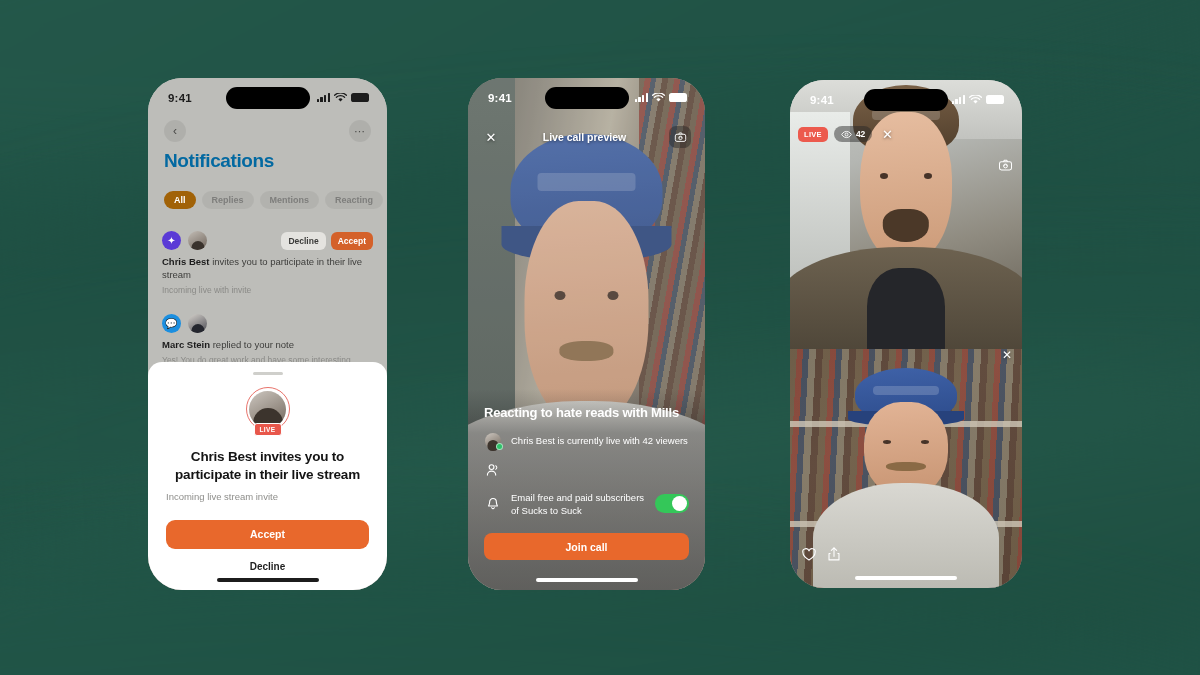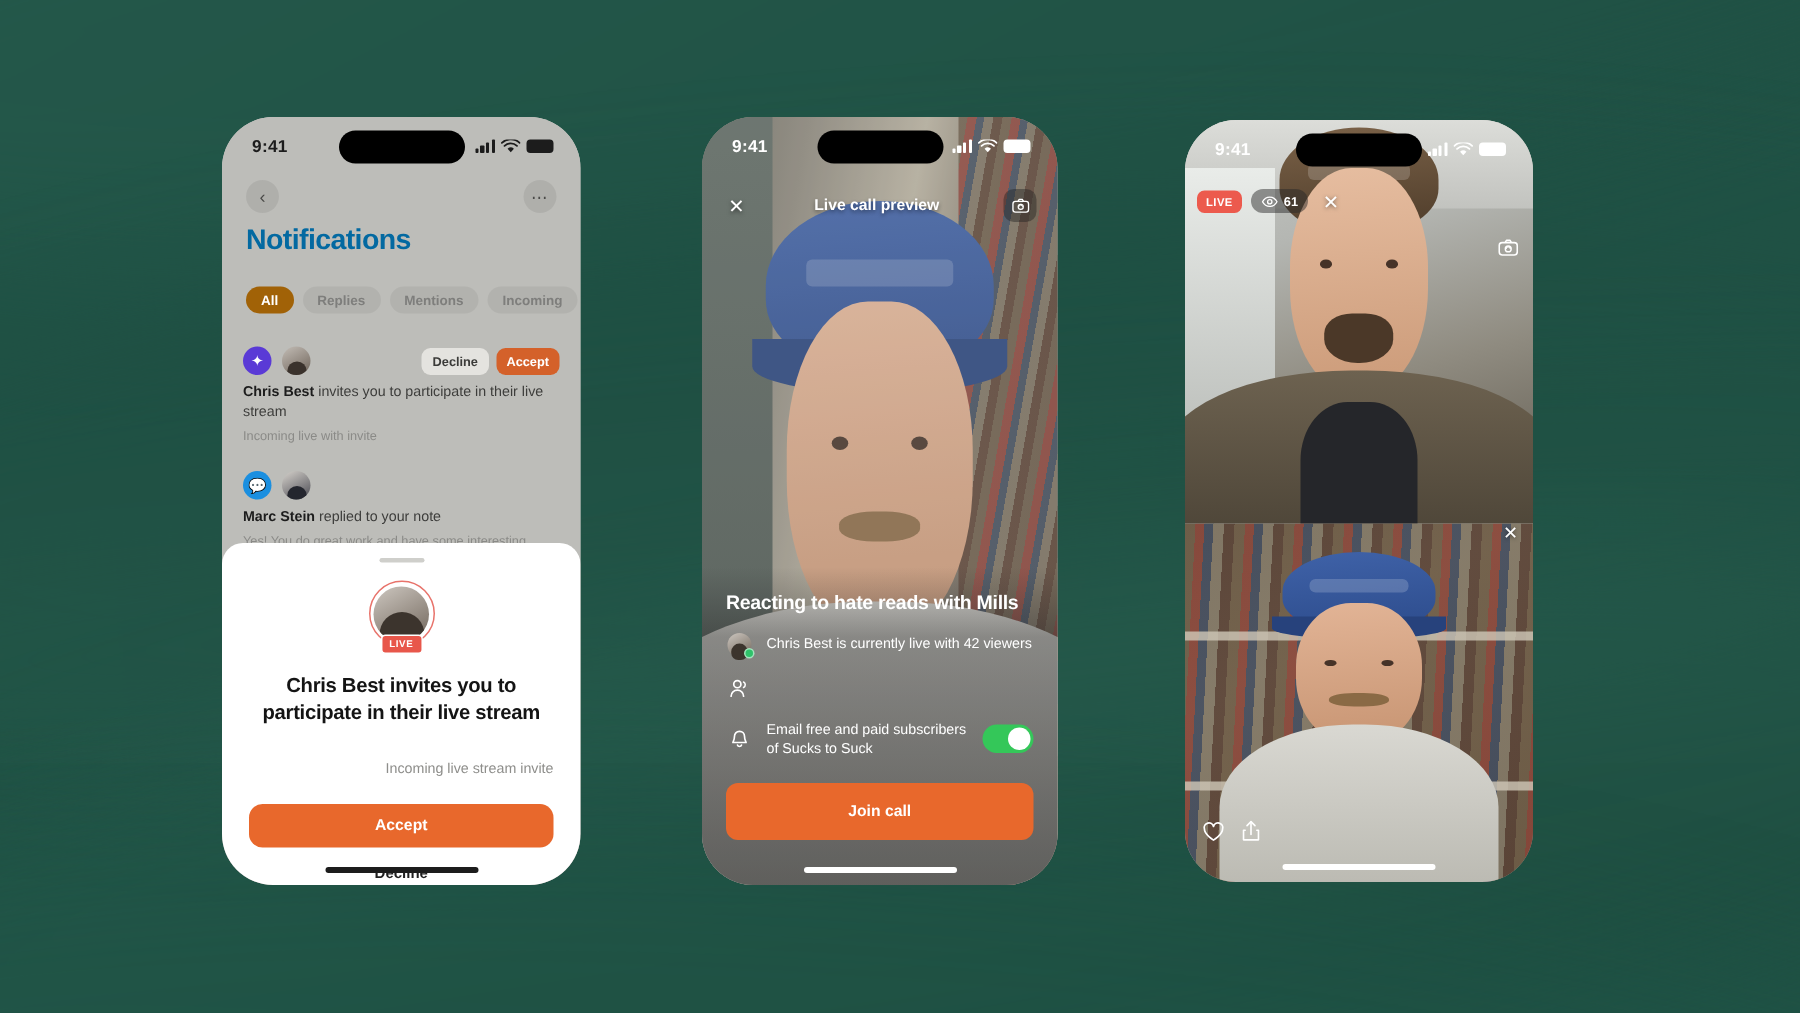--- a/index.html
+++ b/index.html
@@ -193,21 +193,21 @@
     position:absolute; bottom:-6px; left:50%; transform:translateX(-50%);
     background:#e8574b; color:#fff; font-size:6.5px; font-weight:bold;
     padding: 2px 5px; border-radius:3px; letter-spacing:.4px;
     border: 1.5px solid #fff;
   }
   .sheet-title {
     margin-top: 17px; text-align:center;
     font-size: 13.5px; font-weight:bold; color:#141414; line-height:1.32;
     letter-spacing:-.2px;
   }
-  .sheet-sub { margin-top: 23px; text-align:right; font-size:9.5px; color:#8e8e8b; }
+  .sheet-sub { margin-top: 7px; text-align:left; font-size:9.5px; color:#8e8e8b; }
   .btn-primary {
     margin-top: 18px; height: 29px; border-radius: 9px;
     background:#e8682c; color:#fff;
     display:flex; align-items:center; justify-content:center;
     font-size: 10.5px; font-weight:bold;
   }
   .btn-text {
     margin-top: 12px; text-align:center;
     font-size: 10px; font-weight:bold; color:#1f1f1f;
   }
@@ -302,21 +302,21 @@
   }
   .toggle {
     width: 34px; height: 19px; border-radius: 11px; background:#34c759;
     position:relative; flex:none;
   }
   .toggle::after {
     content:''; position:absolute; right:2px; top:2px;
     width:15px; height:15px; border-radius:50%; background:#fff;
   }
   .p2-cta {
-    margin-top: 16px; height: 38px; border-radius: 8px;
+    margin-top: 16px; height: 27px; border-radius: 8px;
     background:#e8682c; color:#fff;
     display:flex; align-items:center; justify-content:center;
     font-size:10.5px; font-weight:bold;
   }
 
   
   #phone3 { left: 790px; top: 80px; width: 232px; height: 508px; }
   .tile { position:absolute; left:0; right:0; overflow:hidden; }
   .tile.top { top:0; height: 53%; }
   .tile.bot { top: 53%; bottom:0; }
@@ -438,21 +438,21 @@
       <div class="round-btn">‹</div>
       <div class="round-btn" style="font-size:11px;letter-spacing:1px;">⋯</div>
     </div>
 
     <div class="p1-title">Notifications</div>
 
     <div class="p1-tabs">
       <div class="chip active">All</div>
       <div class="chip">Replies</div>
       <div class="chip">Mentions</div>
-      <div class="chip">Incoming</div>
+      <div class="chip">Reacting</div>
 
     </div>
 
     <div class="p1-list">
 
       <div class="notif">
         <div class="notif-head">
           <div class="badge-ico purple">✦</div>
           <div class="avatar-sm"></div>
           <div class="notif-actions">
@@ -644,21 +644,21 @@
     </div>
     <div class="notch"></div>
 
     <div class="p3-top">
       <div class="live-badge">LIVE</div>
       <div class="view-pill">
         <svg width="11" height="9" viewBox="0 0 16 11">
           <path d="M1 5.5S3.4 1 8 1s7 4.5 7 4.5S12.6 10 8 10 1 5.5 1 5.5z" stroke="#fff" stroke-width="1.3" fill="none"></path>
           <circle cx="8" cy="5.5" r="2.1" stroke="#fff" stroke-width="1.3" fill="none"></circle>
         </svg>
-        <span>61</span>
+        <span>42</span>
       </div>
       <div class="x-btn">✕</div>
     </div>
 
     <div class="p3-flip">
       <svg width="15" height="15" viewBox="0 0 20 20">
         <rect x="2" y="5" width="16" height="11" rx="2.6" stroke="#fff" stroke-width="1.4" fill="none"></rect>
         <path d="M7.2 5 L8.4 3 h3.2 L12.8 5" stroke="#fff" stroke-width="1.4" fill="none" stroke-linejoin="round"></path>
         <circle cx="10" cy="10.6" r="2.6" stroke="#fff" stroke-width="1.3" fill="none"></circle>
         <path d="M8.2 10.6a1.8 1.8 0 0 1 3.6 0" stroke="#fff" stroke-width="1" fill="none"></path>

